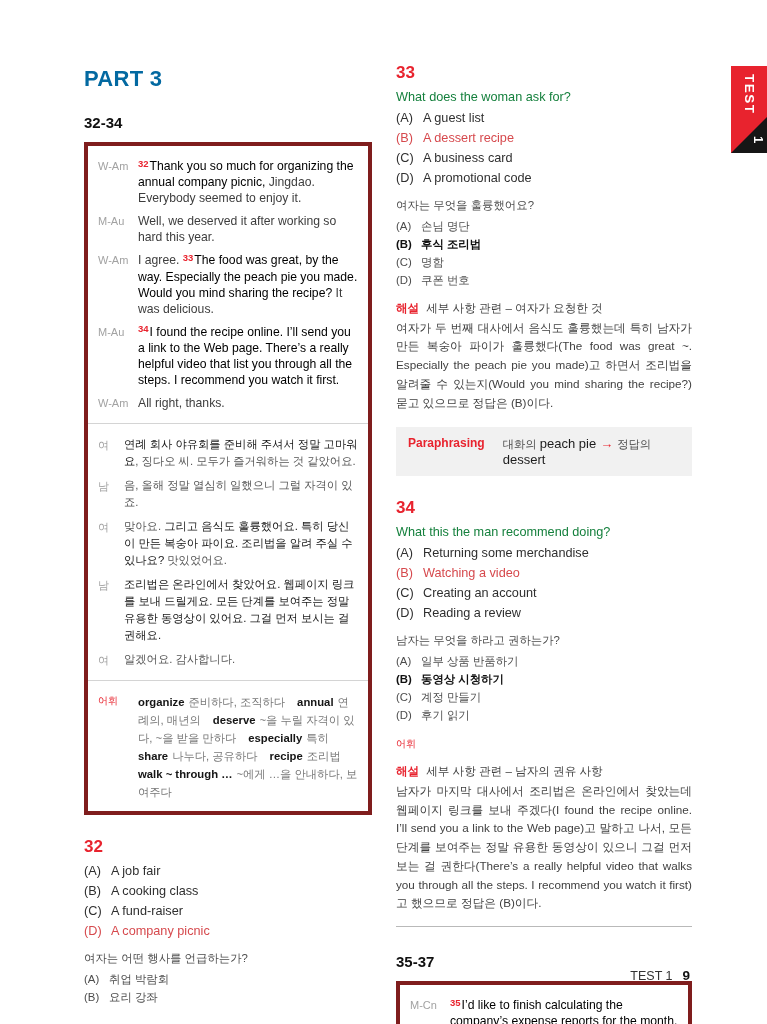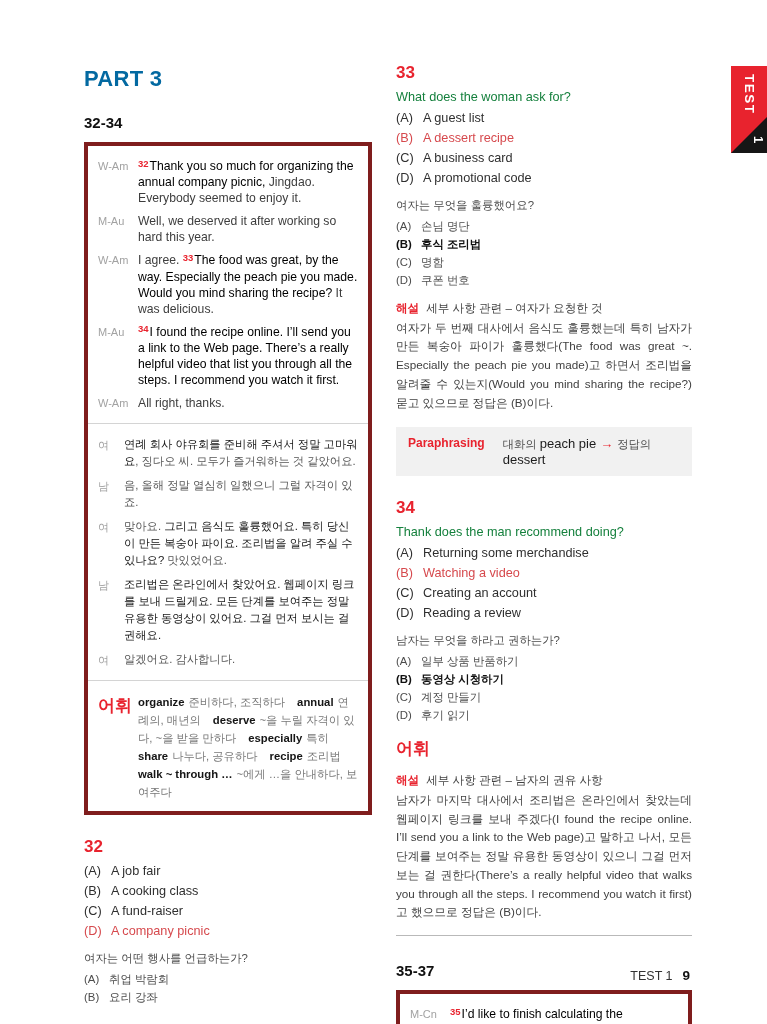--- a/index.html
+++ b/index.html
@@ -21,21 +21,21 @@
   .spk{flex:0 0 40px;font-size:11px;color:#a2a2a2;padding-top:2px}
   .dlg-text{margin:0;flex:1;font-size:12.2px;line-height:1.32;color:#3d3d3d}
   .b{font-weight:normal;color:#000}
   .sup{position:relative;top:-3.5px;font-size:9.5px;font-weight:bold;color:#e8232e;margin-right:1px}
 
   .ko-sec .spk{flex:0 0 26px}
   .ko-sec .dlg-text{font-size:11.3px;line-height:1.5;color:#565656}
   .ko-sec .b{color:#151515}
 
   .vocab-sec{display:flex;padding:12px 10px 10px 10px}
-  .vocab-label{flex:0 0 40px;font-size:17px;font-weight:bold;color:#e8232e;padding-top:1px}
+  .vocab-label{flex:0 0 40px;font-size:10px;font-weight:normal;color:#e8232e;padding-top:1px}
   .vocab-body{flex:1;font-size:11.3px;line-height:1.6;color:#777;margin:0}
   .ventry{display:inline;margin-right:12px}
   .vw{font-weight:bold;color:#151515;margin-right:4px}
   .vm{color:#777}
 
   .qnum{font-size:17px;font-weight:bold;color:#e8232e;margin:22px 0 7px}
   .first .qnum{margin-top:3px}
   .qtext{font-size:12.7px;color:#15803d;margin:0 0 7px}
   .choice{display:flex;font-size:12.7px;color:#2f2f2f;line-height:1.25;margin-bottom:4px}
   .choice .cl{flex:0 0 27px}
@@ -210,21 +210,21 @@
         <p class="expl-body">여자가 두 번째 대사에서 음식도 훌륭했는데 특히 남자가 만든 복숭아 파이가 훌륭했다(The food was great ~. Especially the peach pie you made)고 하면서 조리법을 알려줄 수 있는지(Would you mind sharing the recipe?) 묻고 있으므로 정답은 (B)이다.</p>
       </div>
       <div class="para-box">
         <span class="para-label">Paraphrasing</span>
         <span class="para-text"><span class="para-ko">대화의 </span><span>peach pie</span><span class="para-arrow">→</span><span class="para-ko">정답의 </span><span>dessert</span></span>
       </div>
     </div>
 
     <div class="qblock">
       <div class="qnum">34</div>
-      <p class="qtext">Thank does the man recommend doing?</p>
+      <p class="qtext">What this the man recommend doing?</p>
       <div class="choice">
           <span class="cl">(A)</span>
           <span>Returning some merchandise</span>
         </div>
       <div class="choice ans">
           <span class="cl">(B)</span>
           <span>Watching a video</span>
         </div>
       <div class="choice">
           <span class="cl">(C)</span>

